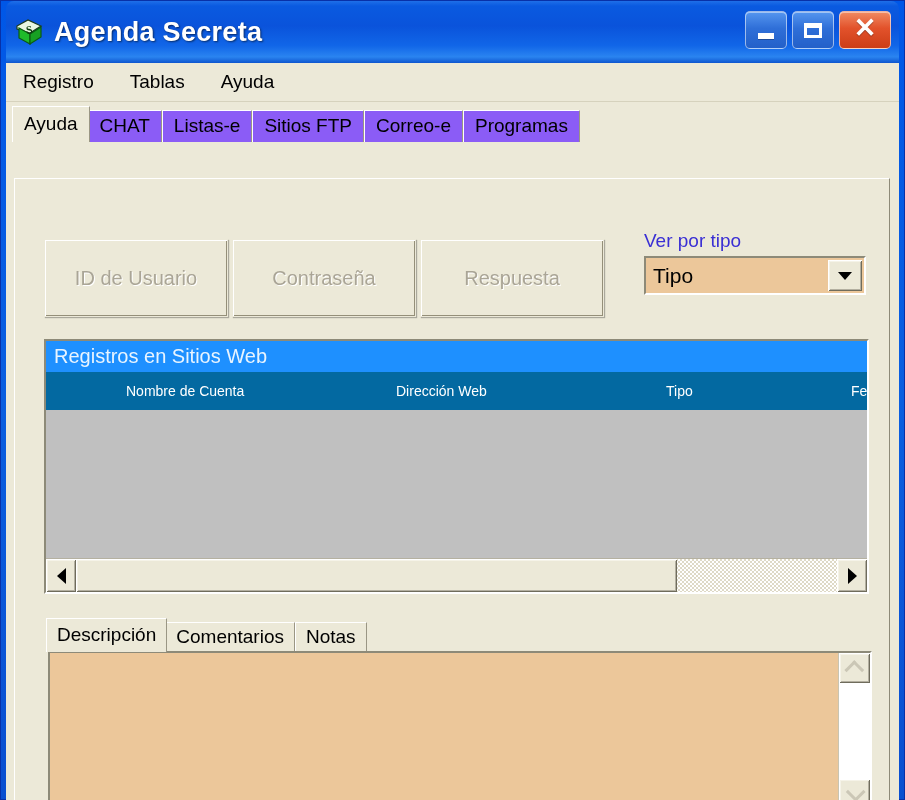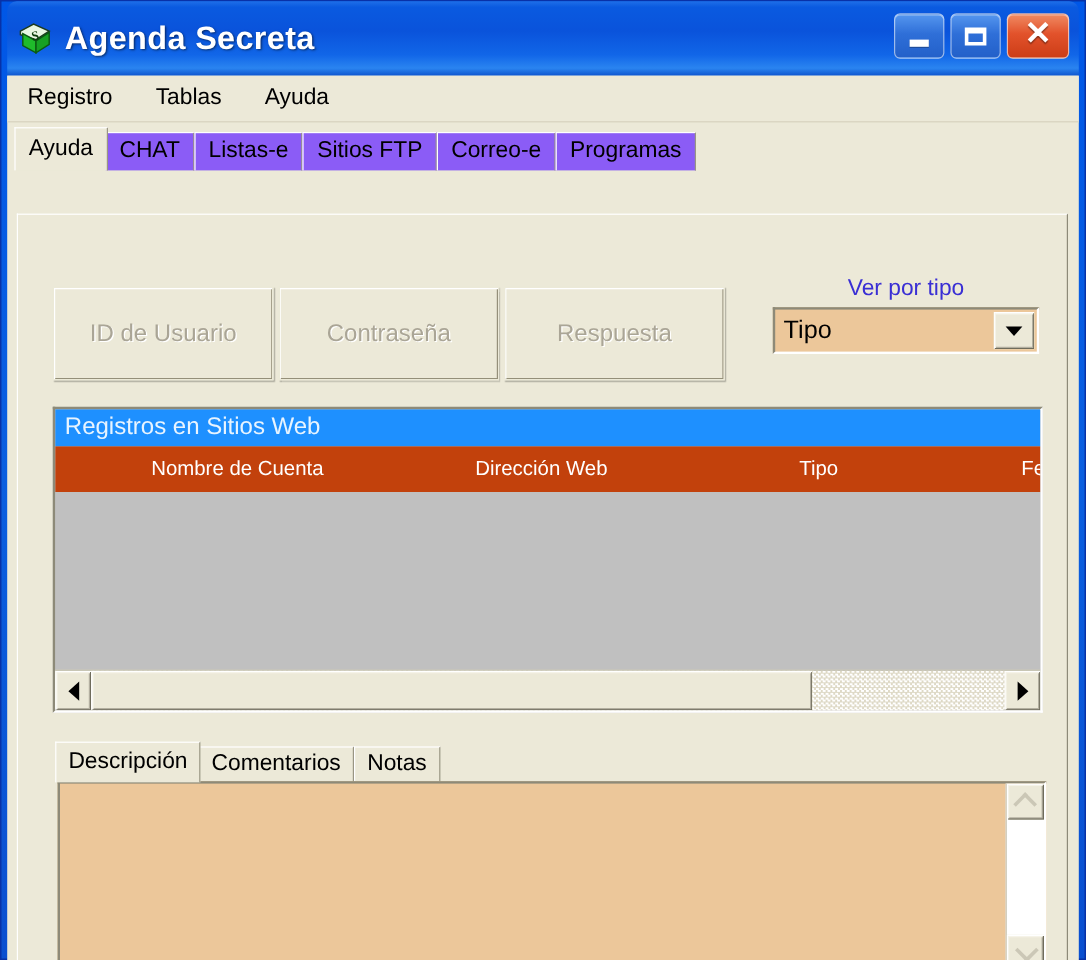--- a/index.html
+++ b/index.html
@@ -171,21 +171,20 @@
   .big-btn + .big-btn { margin-left: 4px; }
   
   #combo-wrap {
     position: absolute;
     left: 629px; top: 51px;
     width: 222px;
   }
   #combo-label {
     color: #3a2fd4;
     font-size: 19px;
-    text-align: center;
     margin-bottom: 4px;
   }
   #combo {
     height: 39px;
     background: #ecc79a;
     border: 2px solid;
     border-color: #8d8a78 #ffffff #ffffff #8d8a78;
     display: flex; align-items: center;
     box-sizing: border-box;
     position: relative;
@@ -225,24 +224,24 @@
     height: 31px;
     background: #1e90ff;
     color: #e8f4ff;
     font-size: 20px;
     display: flex; align-items: center;
     padding-left: 8px;
     box-sizing: border-box;
   }
   #list-columns {
     height: 38px;
-    background: #c2410c;
+    background: #0369a1;
     display: flex; align-items: center;
     color: #ffffff;
-    font-size: 17px;
+    font-size: 14px;
     position: relative;
     box-sizing: border-box;
   }
   .col {
     position: absolute;
     white-space: nowrap;
   }
   #list-body {
     background: #c0c0c0;
     height: 148px;

